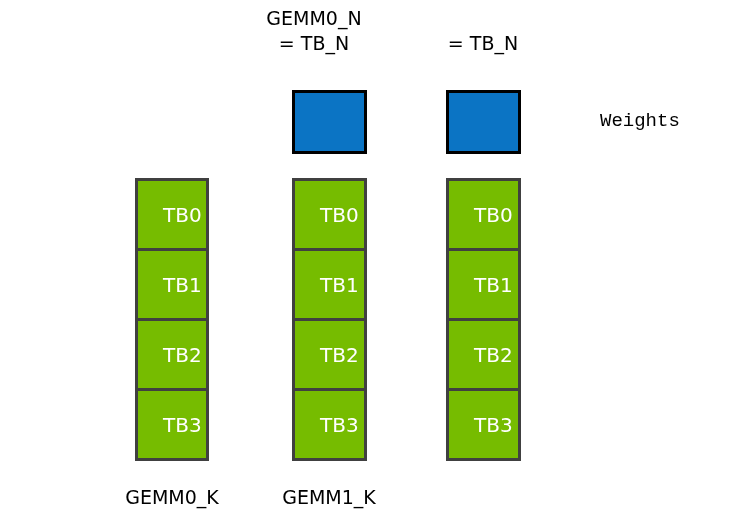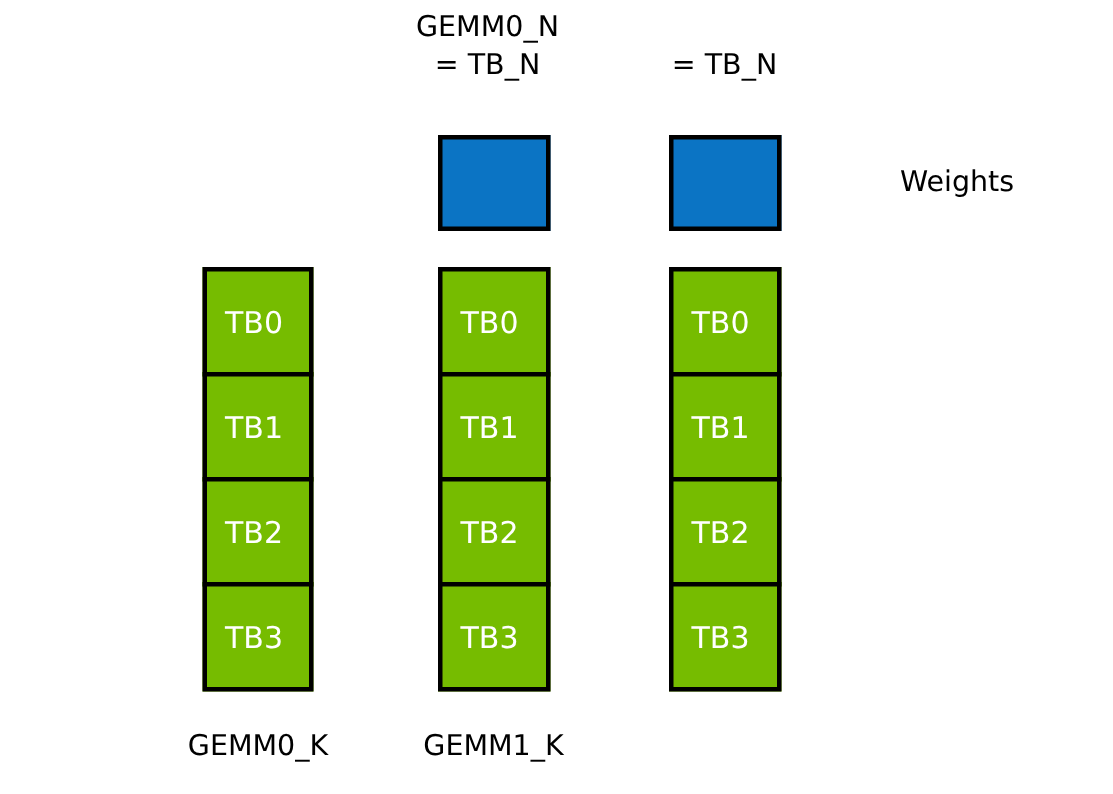--- a/index.html
+++ b/index.html
@@ -22,61 +22,61 @@
   
   .label {
     position: absolute;
     color: #000000;
     font-size: 19px;
     line-height: 25px;
     white-space: pre;
     letter-spacing: 0px;
   }
   .label-center { text-align: center; }
-  .label-left   { text-align: left; }
+  .label-left   { text-align: left; font-family: Liberation Mono, monospace; }
 
   
   .weight-box {
     position: absolute;
     background: #0b74c4;
     border: 3px solid #000000;
     box-sizing: border-box;
   }
 
   
   .act-column {
     position: absolute;
     box-sizing: border-box;
     display: flex;
     flex-direction: column;
   }
   .act-cell {
     background: #76bc00;
-    border: 3px solid #000000;
+    border: 3px solid #404040;
     box-sizing: border-box;
     height: 73px;
     display: flex;
     align-items: center;
-    padding-left: 12px;
+    padding-left: 25px;
     margin-bottom: -3px;
   }
   .act-cell:last-child { margin-bottom: 0; text-align: right; }
   .act-cell-label {
     color: #ffffff;
     font-size: 20px;
     line-height: 20px;
     white-space: pre;
   }
 </style>
 </head>
 <body>
 
 <div id="diagram">
 
-  <div class="label label-center" style="left:260px; top:6px; width:130px;"><span>GEMM0_N</span><br><span>= TB_N</span></div>
+  <div class="label label-center" style="left:249px; top:6px; width:130px;"><span>GEMM0_N</span><br><span>= TB_N</span></div>
 
   <div class="label label-center" style="left:418px; top:6px; width:130px;"><br><span>= TB_N</span></div>
 
   <div class="weight-box" style="left:292px; top:90px; width:75px; height:64px;"></div>
 
   <div class="weight-box" style="left:446px; top:90px; width:75px; height:64px;"></div>
 
   <div class="label label-left" style="left:600px; top:109px; width:140px;">Weights</div>
 
 

